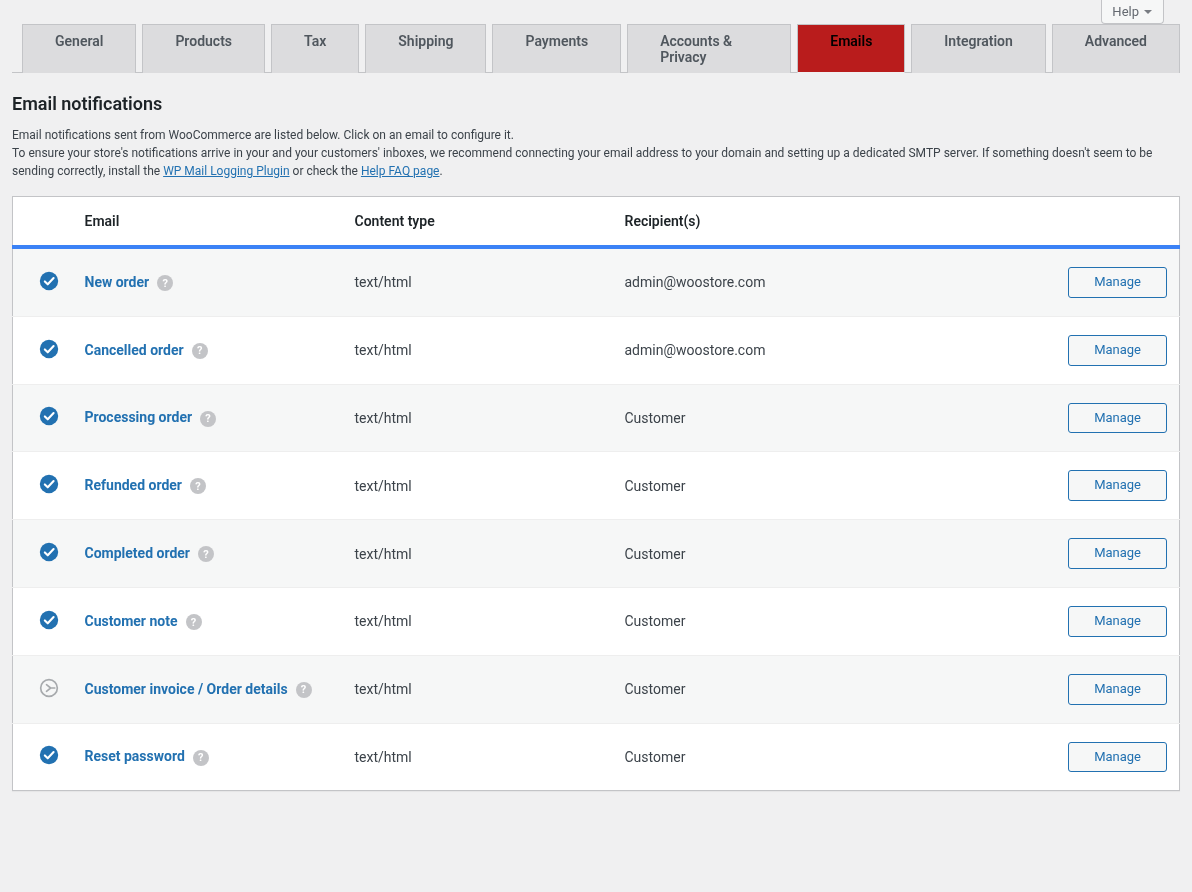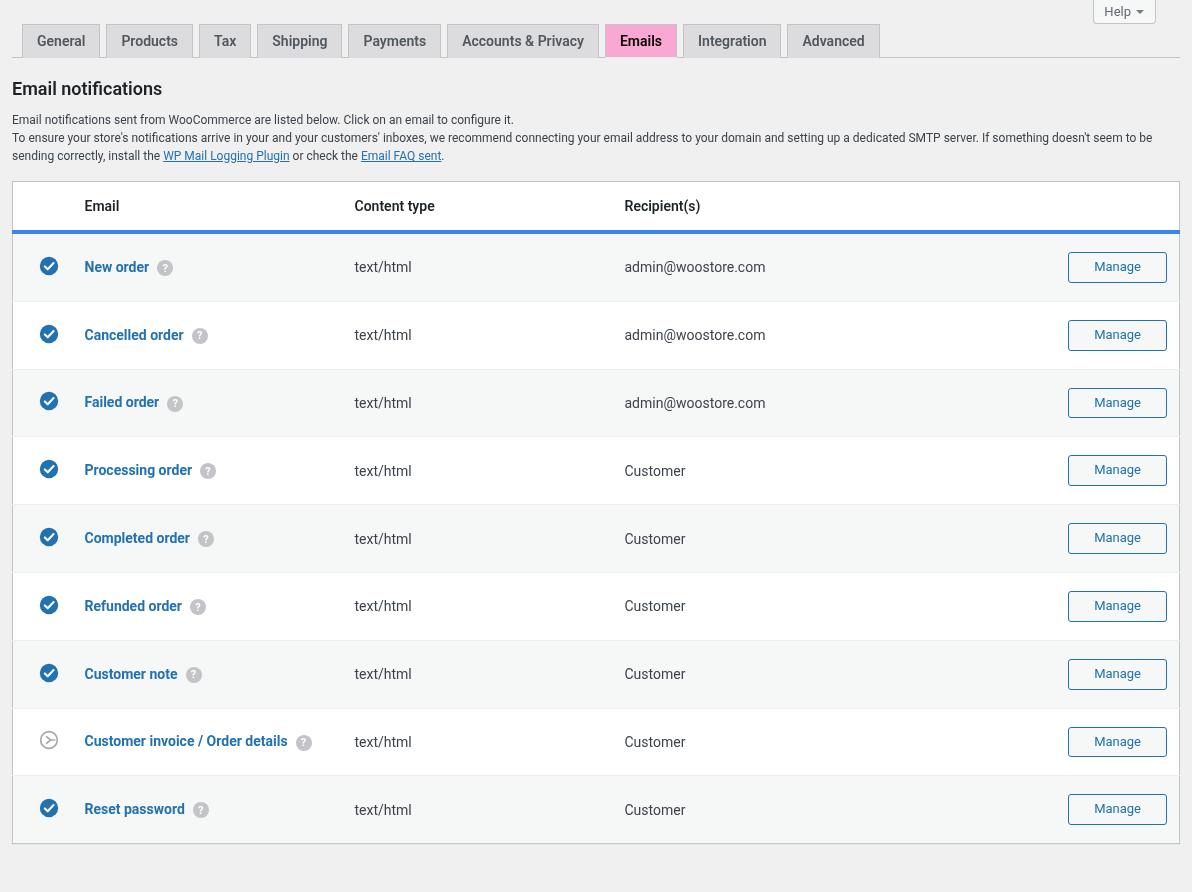--- a/index.html
+++ b/index.html
@@ -6,21 +6,21 @@
     body {
       font-family: -apple-system, BlinkMacSystemFont, "Segoe UI", Roboto, Oxygen-Sans, Ubuntu, Cantarell, "Helvetica Neue", sans-serif;
       font-size: 13px;
       color: #3c434a;
       background: #f0f0f1;
       padding: 0 12px 20px 12px;
     }
     .help-tab {
       position: absolute;
       top: 0;
-      right: 36px;
+      right: 28px;
       background: #f6f7f7;
       border: 1px solid #c3c4c7;
       border-top: none;
       border-radius: 0 0 4px 4px;
       padding: 4px 10px;
       font-size: 13px;
       cursor: pointer;
       display: flex;
       align-items: center;
       gap: 4px;
@@ -29,33 +29,33 @@
     .help-tab svg { width: 10px; height: 10px; fill: #787c82; }
     .nav-tab-wrapper {
       border-bottom: 1px solid #c3c4c7;
       margin-top: 24px;
       padding-left: 10px;
       display: flex;
       gap: 6px;
     }
     .nav-tab {
       display: inline-block;
-      padding: 8px 14px;
+      padding: 8px 32px;
       font-size: 14px;
       font-weight: 600;
       background: #dcdcde;
       color: #50575e;
       border: 1px solid #c3c4c7;
       border-bottom: none;
       margin-bottom: -1px;
       cursor: pointer;
       text-decoration: none;
     }
     .nav-tab.active {
-      background: #f9a8d4;
+      background: #b91c1c;
       border-bottom: 1px solid #f0f0f1;
       color: #000;
     }
     h2.page-title {
       font-size: 18px;
       font-weight: 600;
       color: #1d2327;
       margin: 20px 0 12px 0;
     }
     .description {
@@ -154,21 +154,21 @@
     <a class="nav-tab">Accounts &amp; Privacy</a>
     <a class="nav-tab active">Emails</a>
     <a class="nav-tab">Integration</a>
     <a class="nav-tab">Advanced</a>
   </nav>
 
 <h2 class="page-title">Email notifications</h2>
 
 <p class="description">
   <span>Email notifications sent from WooCommerce are listed below. Click on an email to configure it.</span><br>
-  <span>To ensure your store's notifications arrive in your and your customers' inboxes, we recommend connecting your email address to your domain and setting up a dedicated SMTP server. If something doesn't seem to be sending correctly, install the </span><a href="#">WP Mail Logging Plugin</a><span> or check the </span><a href="#">Email FAQ sent</a><span>.</span>
+  <span>To ensure your store's notifications arrive in your and your customers' inboxes, we recommend connecting your email address to your domain and setting up a dedicated SMTP server. If something doesn't seem to be sending correctly, install the </span><a href="#">WP Mail Logging Plugin</a><span> or check the </span><a href="#">Help FAQ page</a><span>.</span>
 </p>
 
 <table class="widefat">
   <thead>
     <tr>
       <th class="col-status"></th>
       <th class="col-email">Email</th>
       <th class="col-content">Content type</th>
       <th class="col-recipient">Recipient(s)</th>
       <th class="col-actions"></th>
@@ -199,57 +199,45 @@
         <td class="col-recipient">admin@woostore.com</td>
         <td class="col-actions"><a class="button" href="#">Manage</a></td>
       </tr>
       <tr>
         <td class="col-status"><span class="status-icon enabled">
             <svg viewBox="0 0 24 24" width="20" height="20">
               <circle cx="12" cy="12" r="11"></circle>
               <path d="M7 12.5 L10.5 16 L17.5 8.5" stroke="#fff" stroke-width="2.5" fill="none" stroke-linecap="round" stroke-linejoin="round"></path>
             </svg>
           </span></td>
-        <td class="col-email"><a class="email-name" href="#">Failed order</a><span class="help-tip">?</span></td>
-        <td class="col-content">text/html</td>
-        <td class="col-recipient">admin@woostore.com</td>
-        <td class="col-actions"><a class="button" href="#">Manage</a></td>
-      </tr>
-      <tr>
-        <td class="col-status"><span class="status-icon enabled">
-            <svg viewBox="0 0 24 24" width="20" height="20">
-              <circle cx="12" cy="12" r="11"></circle>
-              <path d="M7 12.5 L10.5 16 L17.5 8.5" stroke="#fff" stroke-width="2.5" fill="none" stroke-linecap="round" stroke-linejoin="round"></path>
-            </svg>
-          </span></td>
         <td class="col-email"><a class="email-name" href="#">Processing order</a><span class="help-tip">?</span></td>
         <td class="col-content">text/html</td>
         <td class="col-recipient">Customer</td>
         <td class="col-actions"><a class="button" href="#">Manage</a></td>
       </tr>
       <tr>
         <td class="col-status"><span class="status-icon enabled">
             <svg viewBox="0 0 24 24" width="20" height="20">
               <circle cx="12" cy="12" r="11"></circle>
               <path d="M7 12.5 L10.5 16 L17.5 8.5" stroke="#fff" stroke-width="2.5" fill="none" stroke-linecap="round" stroke-linejoin="round"></path>
             </svg>
           </span></td>
+        <td class="col-email"><a class="email-name" href="#">Refunded order</a><span class="help-tip">?</span></td>
+        <td class="col-content">text/html</td>
+        <td class="col-recipient">Customer</td>
+        <td class="col-actions"><a class="button" href="#">Manage</a></td>
+      </tr>
+      <tr>
+        <td class="col-status"><span class="status-icon enabled">
+            <svg viewBox="0 0 24 24" width="20" height="20">
+              <circle cx="12" cy="12" r="11"></circle>
+              <path d="M7 12.5 L10.5 16 L17.5 8.5" stroke="#fff" stroke-width="2.5" fill="none" stroke-linecap="round" stroke-linejoin="round"></path>
+            </svg>
+          </span></td>
         <td class="col-email"><a class="email-name" href="#">Completed order</a><span class="help-tip">?</span></td>
-        <td class="col-content">text/html</td>
-        <td class="col-recipient">Customer</td>
-        <td class="col-actions"><a class="button" href="#">Manage</a></td>
-      </tr>
-      <tr>
-        <td class="col-status"><span class="status-icon enabled">
-            <svg viewBox="0 0 24 24" width="20" height="20">
-              <circle cx="12" cy="12" r="11"></circle>
-              <path d="M7 12.5 L10.5 16 L17.5 8.5" stroke="#fff" stroke-width="2.5" fill="none" stroke-linecap="round" stroke-linejoin="round"></path>
-            </svg>
-          </span></td>
-        <td class="col-email"><a class="email-name" href="#">Refunded order</a><span class="help-tip">?</span></td>
         <td class="col-content">text/html</td>
         <td class="col-recipient">Customer</td>
         <td class="col-actions"><a class="button" href="#">Manage</a></td>
       </tr>
       <tr>
         <td class="col-status"><span class="status-icon enabled">
             <svg viewBox="0 0 24 24" width="20" height="20">
               <circle cx="12" cy="12" r="11"></circle>
               <path d="M7 12.5 L10.5 16 L17.5 8.5" stroke="#fff" stroke-width="2.5" fill="none" stroke-linecap="round" stroke-linejoin="round"></path>
             </svg>

